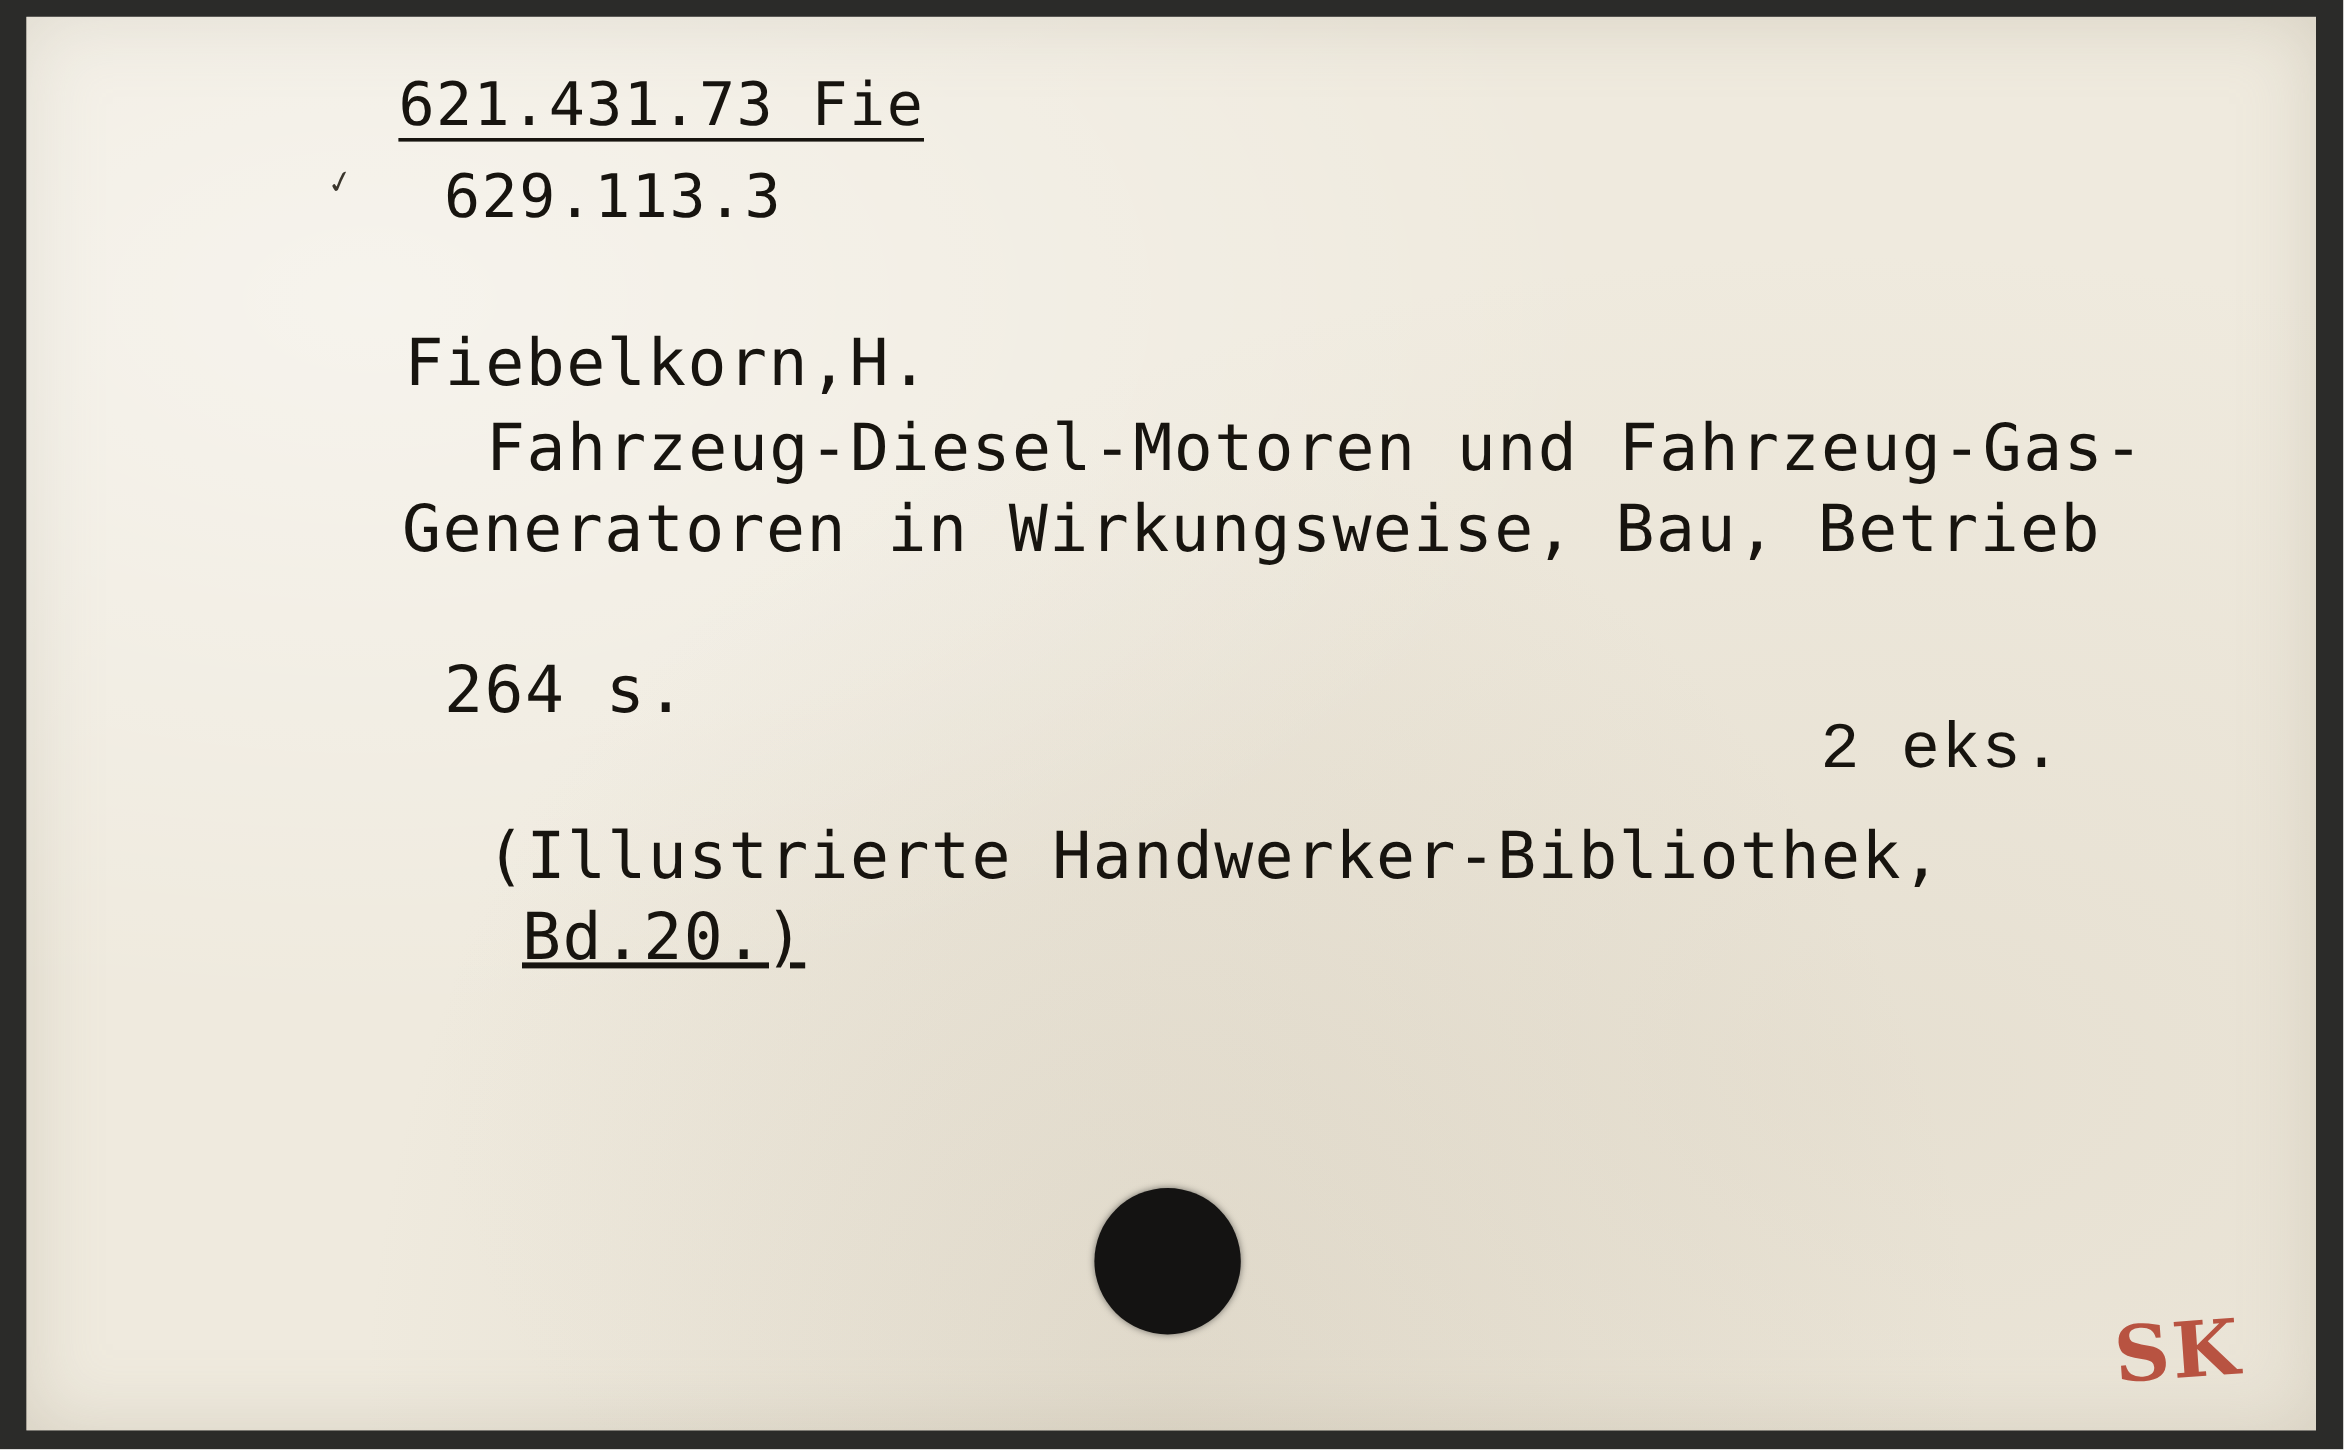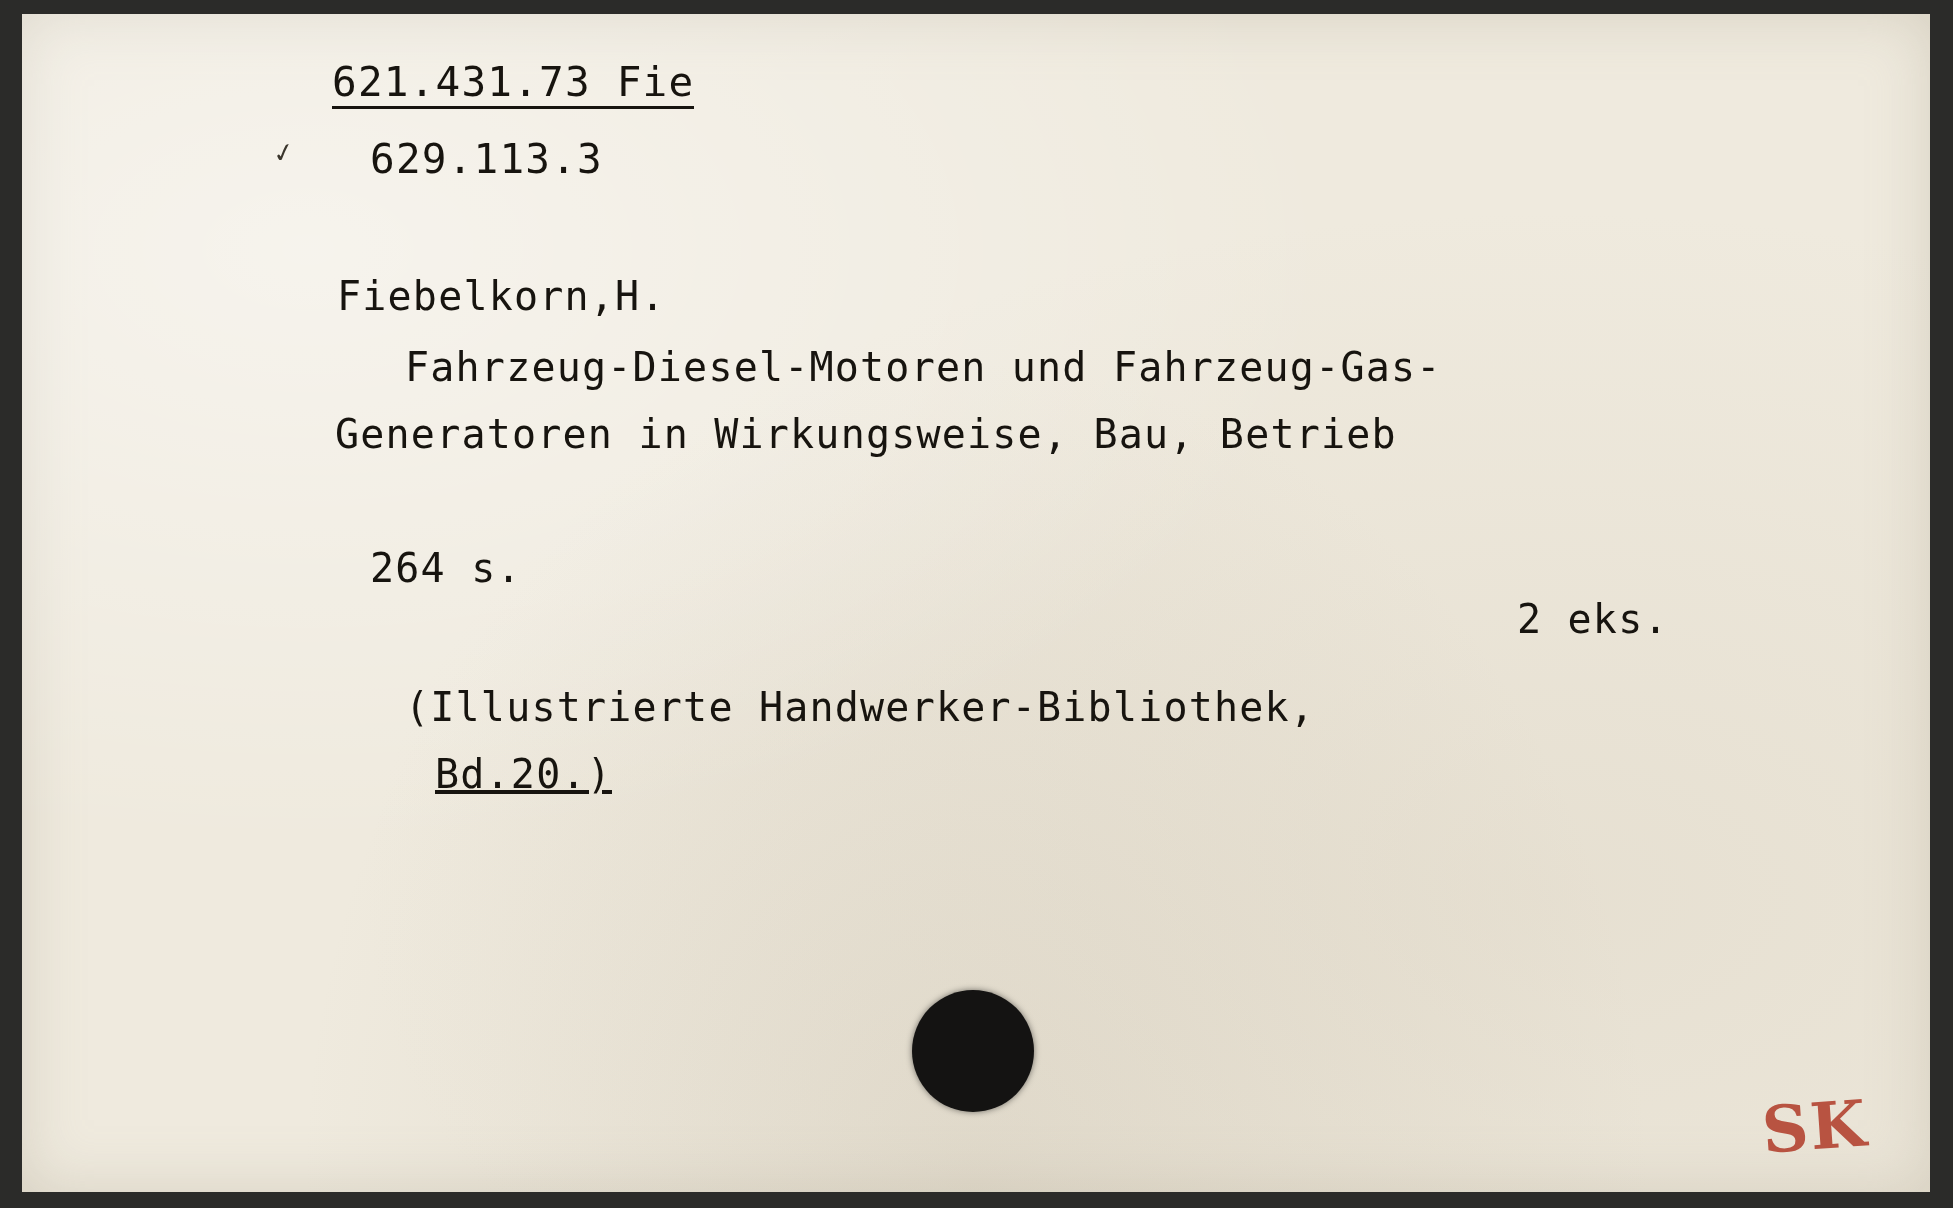--- a/index.html
+++ b/index.html
@@ -43,26 +43,26 @@
   }
   #card-scan .text-layer {
     position: absolute;
     left: 0; top: 0; right: 0; bottom: 0;
     font-family: "DejaVu Sans Mono", monospace;
     color: #17140f;
   }
   .ln {
     position: absolute;
     white-space: pre;
-    font-size: 40px;
+    font-size: 54px;
     letter-spacing: 1.2px;
     line-height: 1;
   }
   .callnum {
-    font-size: 41px;
+    font-size: 50px;
   }
   .underlined {
     border-bottom: 3px solid #17140f;
     padding-bottom: 3px;
   }
   .checkmark {
     position: absolute;
     font-size: 30px;
     color: #3a352c;
     transform: rotate(-12deg);
@@ -104,21 +104,21 @@
 
       <div class="ln" style="left: 315px; top: 262px;">Fiebelkorn,H.</div>
 
       <div class="ln" style="left: 313px; top: 400px;">Generatoren in Wirkungsweise, Bau, Betrieb</div>
 
       <div class="ln" style="left: 383px; top: 333px;">Fahrzeug-Diesel-Motoren und Fahrzeug-Gas-</div>
 
 
       <div class="ln" style="left: 313px; top: 534px; margin-left: 35px;">264 s.</div>
 
-      <div class="ln" style="left: 1495px; top: 585px;">2 eks.</div>
+      <div class="ln" style="left: 1495px; top: 585px; font-family: Liberation Mono, monospace;">2 eks.</div>
 
       <div class="ln" style="left: 383px; top: 673px;">(Illustrierte Handwerker-Bibliothek,</div>
 
       <div class="ln" style="left: 413px; top: 740px; text-decoration: underline;">Bd.20.)</div>
 
     </div>
 
     <div class="hole" style="left: 890px; top: 976px;"></div>
 
     <div class="stamp" style="left: 1740px; top: 1075px;">SK</div>

